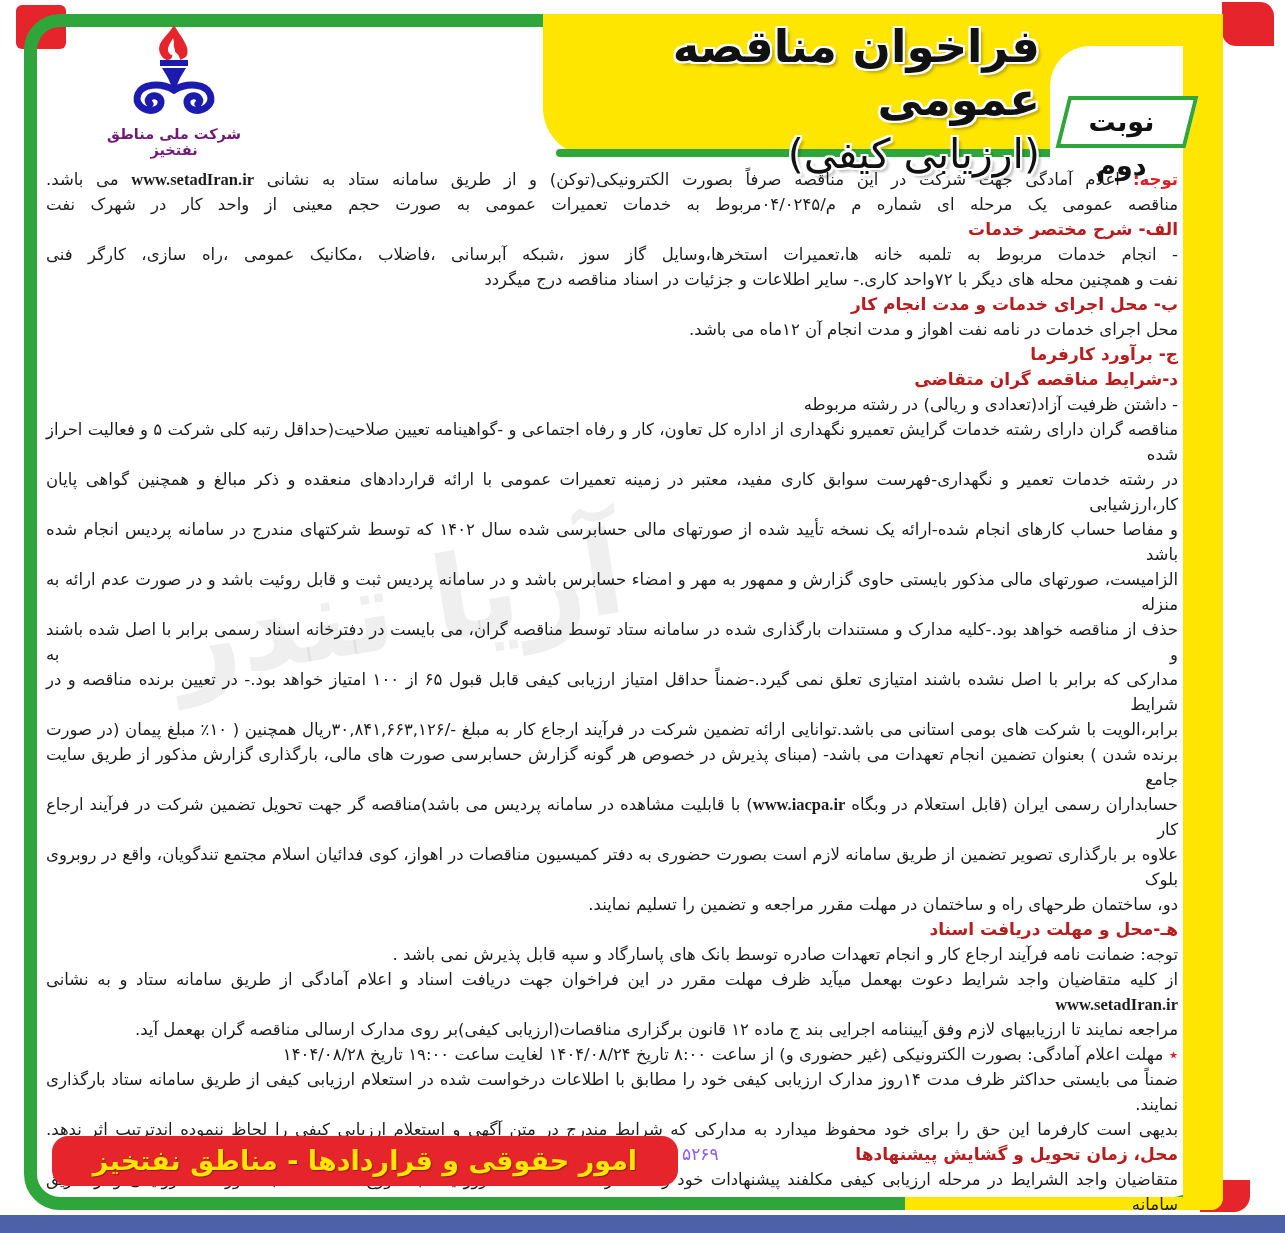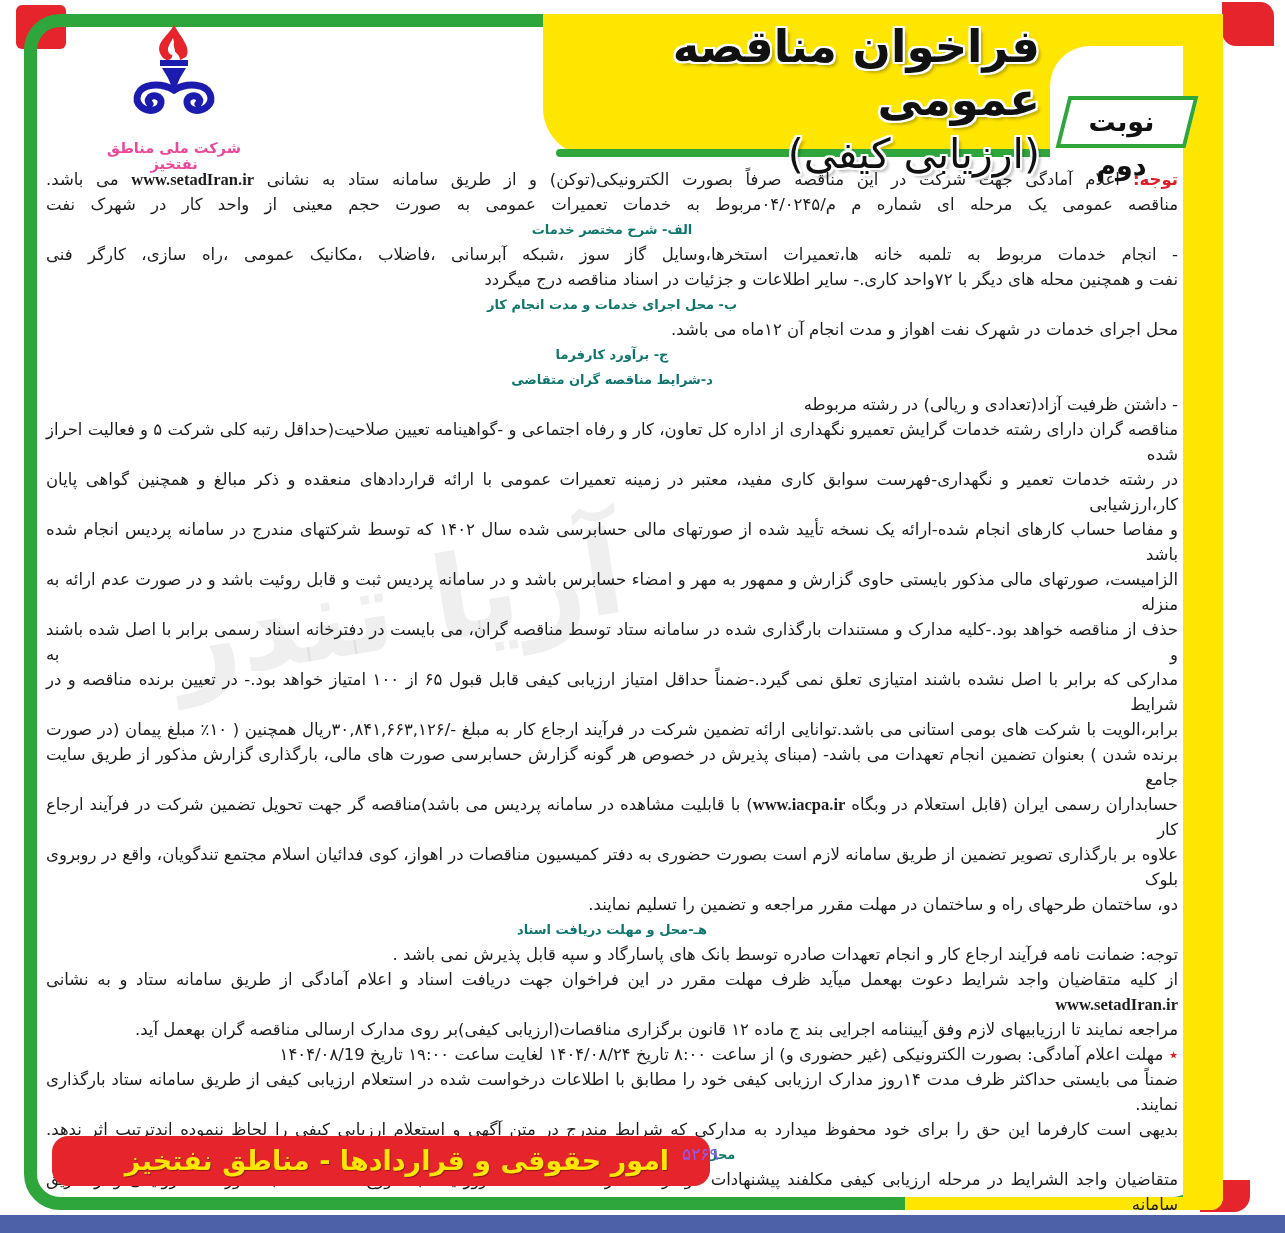--- a/index.html
+++ b/index.html
@@ -18,45 +18,45 @@
         background:#2fa63c;border-radius:4px;}
   .banner-notch{position:absolute;z-index:3;left:1050px;top:46px;width:133px;height:112px;
         background:#ffffff;border-top-left-radius:40px;}
   .yellow-right{position:absolute;z-index:2;left:1183px;top:14px;width:40px;height:1196px;
         background:#ffe600;border-bottom-right-radius:14px;}
   .green-bottom-cover{position:absolute;z-index:2;left:905px;top:1197px;width:318px;height:13px;
         background:#ffe600;border-bottom-right-radius:12px;}
   .blue-bar{position:absolute;z-index:1;left:0;top:1215px;width:1285px;height:18px;background:#4c61a8;}
   
   .logo-wrap{position:absolute;z-index:4;left:86px;top:24px;width:176px;text-align:center;}
-  .logo-name{margin-top:16px;font-size:14.5px;font-weight:bold;color:#ec4899;}
+  .logo-name{margin-top:2px;font-size:14.5px;font-weight:bold;color:#701a75;}
   .title-wrap{position:absolute;z-index:4;left:548px;top:20px;width:492px;color:#111;}
   .title-l1{font-size:45px;font-weight:bold;letter-spacing:1px;
         text-shadow:2px 0 #fff,-2px 0 #fff,0 2px #fff,0 -2px #fff,2px 2px #fff,-2px -2px #fff,
                     2px -2px #fff,-2px 2px #fff,4px 4px 3px rgba(0,0,0,.25);}
   .title-l2{font-size:41px;font-weight:normal;margin-top:4px;
         text-shadow:2px 0 #fff,-2px 0 #fff,0 2px #fff,0 -2px #fff,2px 2px #fff,-2px -2px #fff,
                     2px -2px #fff,-2px 2px #fff,4px 4px 3px rgba(0,0,0,.25);}
   .badge{position:absolute;z-index:5;left:1062px;top:96px;width:122px;height:44px;background:#fff;
         border:4px solid #2fa63c;transform:skewX(-14deg);}
   .badge span{display:block;transform:skewX(14deg);text-align:center;line-height:44px;
         font-size:27px;font-weight:bold;color:#111;}
   
   .content{position:absolute;z-index:4;left:46px;top:167px;width:1132px;
         font-size:16.5px;line-height:25px;color:#1c1c1c;}
   .line{white-space:normal;text-align:right;}
   .just{text-align:justify;text-align-last:justify;}
-  .heading{color:#0f766e;font-weight:bold;font-size:13px;text-align:center;}
+  .heading{color:#b91c1c;font-weight:bold;font-size:17px;}
   .sg-n{}
   .sg-r{color:#e11c24;font-weight:bold;}
   .sg-b{font-weight:normal;}
   .sg-l{font-family:"Liberation Serif",serif;font-weight:bold;}
   
   .footer-banner{position:absolute;z-index:5;left:52px;top:1136px;width:626px;height:50px;
-        background:#e5252b;border-radius:16px;text-align:center;padding-left:32px;}
+        background:#e5252b;border-radius:16px;text-align:center;}
   .footer-banner span{color:#ffe600;font-weight:bold;font-size:27px;line-height:50px;
         text-shadow:1px 1px 1px rgba(0,0,0,.35);}
   .print-code{position:absolute;z-index:5;left:682px;top:1144px;font-size:17px;color:#8b5cf6;}
   
   .watermark{position:absolute;z-index:3;left:170px;top:540px;font-size:115px;font-weight:bold;
         color:rgba(130,130,130,0.13);transform:rotate(-9deg);letter-spacing:12px;pointer-events:none;}
 </style>
 </head>
 <body>
 
@@ -97,40 +97,40 @@
 
   <div class="watermark">آریا تندر</div>
 
   <div class="content" id="content">
       <div class="line just"><span class="sg-r">توجه: </span><span class="sg-n">اعلام آمادگی جهت شرکت در این مناقصه صرفاً بصورت الکترونیکی(توکن) و از طریق سامانه ستاد به نشانی </span><span class="sg-l">www.setadIran.ir</span><span class="sg-n"> می باشد.</span></div>
       <div class="line just"><span class="sg-b">مناقصه عمومی یک مرحله ای شماره م م/۰۴/۰۲۴۵مربوط به  خدمات تعمیرات عمومی به صورت حجم معینی از واحد کار در شهرک نفت</span></div>
       <div class="line heading"><span class="sg-n">الف- شرح مختصر خدمات</span></div>
       <div class="line just"><span class="sg-n">- انجام خدمات مربوط به تلمبه خانه ها،تعمیرات استخرها،وسایل گاز سوز ،شبکه آبرسانی ،فاضلاب ،مکانیک عمومی ،راه سازی، کارگر فنی</span></div>
       <div class="line"><span class="sg-n">نفت و همچنین محله های دیگر با ۷۲واحد کاری.- سایر اطلاعات و جزئیات در اسناد مناقصه درج میگردد</span></div>
       <div class="line heading"><span class="sg-n">ب-  محل اجرای خدمات و مدت انجام کار</span></div>
-      <div class="line"><span class="sg-n">محل اجرای خدمات در شهرک نفت اهواز و مدت انجام آن ۱۲ماه  می باشد.</span></div>
+      <div class="line"><span class="sg-n">محل اجرای خدمات در نامه نفت اهواز و مدت انجام آن ۱۲ماه  می باشد.</span></div>
       <div class="line heading"><span class="sg-n">ج-  برآورد کارفرما</span></div>
       <div class="line heading"><span class="sg-n">د-شرایط مناقصه گران متقاضی</span></div>
       <div class="line"><span class="sg-n">- داشتن ظرفیت آزاد(تعدادی و ریالی) در رشته مربوطه</span></div>
       <div class="line just"><span class="sg-n">مناقصه گران دارای  رشته خدمات گرایش تعمیرو نگهداری از اداره کل تعاون، کار و رفاه اجتماعی و -گواهینامه تعیین صلاحیت(حداقل رتبه کلی شرکت ۵ و فعالیت احراز شده</span></div>
       <div class="line just"><span class="sg-n">در رشته خدمات تعمیر و نگهداری-فهرست سوابق کاری مفید، معتبر در زمینه  تعمیرات عمومی با ارائه قراردادهای منعقده و ذکر مبالغ و همچنین گواهی پایان کار،ارزشیابی</span></div>
       <div class="line just"><span class="sg-n">و مفاصا حساب کارهای انجام شده-ارائه یک نسخه تأیید شده از صورتهای مالی حسابرسی شده  سال ۱۴۰۲ که توسط شرکتهای مندرج در سامانه پردیس انجام شده باشد</span></div>
       <div class="line just"><span class="sg-n">الزامیست، صورتهای مالی مذکور بایستی حاوی گزارش و ممهور به مهر و امضاء حسابرس باشد و در سامانه پردیس ثبت و قابل روئیت باشد و در صورت عدم ارائه به منزله</span></div>
       <div class="line just"><span class="sg-n">حذف از مناقصه خواهد بود.-کلیه مدارک و مستندات بارگذاری شده در سامانه ستاد توسط مناقصه گران، می بایست در دفترخانه اسناد رسمی برابر با اصل شده باشند و به</span></div>
       <div class="line just"><span class="sg-n">مدارکی که برابر با اصل نشده باشند امتیازی تعلق نمی گیرد.-ضمناً حداقل امتیاز ارزیابی کیفی قابل قبول ۶۵ از ۱۰۰ امتیاز خواهد بود.- در تعیین برنده مناقصه و در شرایط</span></div>
       <div class="line just"><span class="sg-n">برابر،الویت با شرکت های بومی استانی می باشد.توانایی ارائه تضمین شرکت در فرآیند ارجاع کار به مبلغ </span><span class="sg-b">-/۳۰,۸۴۱,۶۶۳,۱۲۶</span><span class="sg-n">ریال همچنین ( ۱۰٪ مبلغ پیمان (در صورت</span></div>
       <div class="line just"><span class="sg-n">برنده شدن ) بعنوان تضمین انجام تعهدات می باشد- (مبنای پذیرش در خصوص هر گونه گزارش حسابرسی صورت های مالی، بارگذاری گزارش مذکور از طریق سایت جامع</span></div>
       <div class="line just"><span class="sg-n">حسابداران رسمی ایران (قابل استعلام در وبگاه </span><span class="sg-l">www.iacpa.ir</span><span class="sg-n">) با قابلیت مشاهده در سامانه پردیس می باشد)مناقصه گر جهت تحویل تضمین شرکت در فرآیند ارجاع کار</span></div>
       <div class="line just"><span class="sg-n">علاوه بر بارگذاری تصویر تضمین از طریق سامانه لازم است بصورت حضوری به دفتر کمیسیون مناقصات در اهواز، کوی فدائیان اسلام مجتمع تندگویان، واقع در روبروی بلوک</span></div>
       <div class="line"><span class="sg-n">دو، ساختمان طرحهای راه و ساختمان در مهلت مقرر مراجعه و تضمین را تسلیم نمایند.</span></div>
       <div class="line heading"><span class="sg-n">هـ-محل و  مهلت دریافت اسناد</span></div>
       <div class="line"><span class="sg-n">توجه: ضمانت نامه فرآیند ارجاع کار و انجام تعهدات صادره توسط بانک های پاسارگاد و سپه قابل پذیرش نمی باشد .</span></div>
       <div class="line just"><span class="sg-n">از کلیه متقاضیان واجد شرایط دعوت بهعمل میآید ظرف مهلت مقرر در این فراخوان جهت دریافت اسناد و اعلام آمادگی از طریق سامانه ستاد و به نشانی </span><span class="sg-l">www.setadIran.ir</span></div>
       <div class="line"><span class="sg-n">مراجعه نمایند تا ارزیابیهای لازم وفق آییننامه اجرایی بند ج ماده ۱۲ قانون برگزاری مناقصات(ارزیابی کیفی)بر روی مدارک ارسالی مناقصه گران بهعمل آید.</span></div>
-      <div class="line"><span class="sg-r">٭ </span><span class="sg-n">مهلت اعلام آمادگی: بصورت الکترونیکی (غیر حضوری و) از ساعت ۸:۰۰ تاریخ ۱۴۰۴/۰۸/۲۴ لغایت ساعت  ۱۹:۰۰  تاریخ  ۱۴۰۴/۰۸/19</span></div>
+      <div class="line"><span class="sg-r">٭ </span><span class="sg-n">مهلت اعلام آمادگی: بصورت الکترونیکی (غیر حضوری و) از ساعت ۸:۰۰ تاریخ ۱۴۰۴/۰۸/۲۴ لغایت ساعت  ۱۹:۰۰  تاریخ  ۱۴۰۴/۰۸/۲۸</span></div>
       <div class="line just"><span class="sg-n">ضمناً می بایستی حداکثر ظرف مدت ۱۴روز مدارک ارزیابی کیفی خود را مطابق با اطلاعات درخواست شده در استعلام ارزیابی کیفی از طریق سامانه ستاد بارگذاری نمایند.</span></div>
       <div class="line just"><span class="sg-n">بدیهی است کارفرما این حق را برای خود محفوظ میدارد به مدارکی که شرایط مندرج در متن آگهی و استعلام ارزیابی کیفی را لحاظ ننموده اندترتیب اثر ندهد.</span></div>
       <div class="line heading"><span class="sg-n">محل، زمان تحویل و گشایش پیشنهادها</span></div>
       <div class="line just"><span class="sg-n">متقاضیان واجد الشرایط در مرحله ارزیابی کیفی مکلفند پیشنهادات خود را حداکثر تا ساعت ۱۴:۰۰روز  یکشنبه مورخ  ۱۴۰۴/۱۰/۱۴به صورت الکترونیکی و از طریق سامانه</span></div>
     </div>
 
   <div class="footer-banner">
     <span>امور حقوقی و قراردادها - مناطق نفتخیز</span>
   </div>
   <div class="print-code">۵۲۶۹</div>

